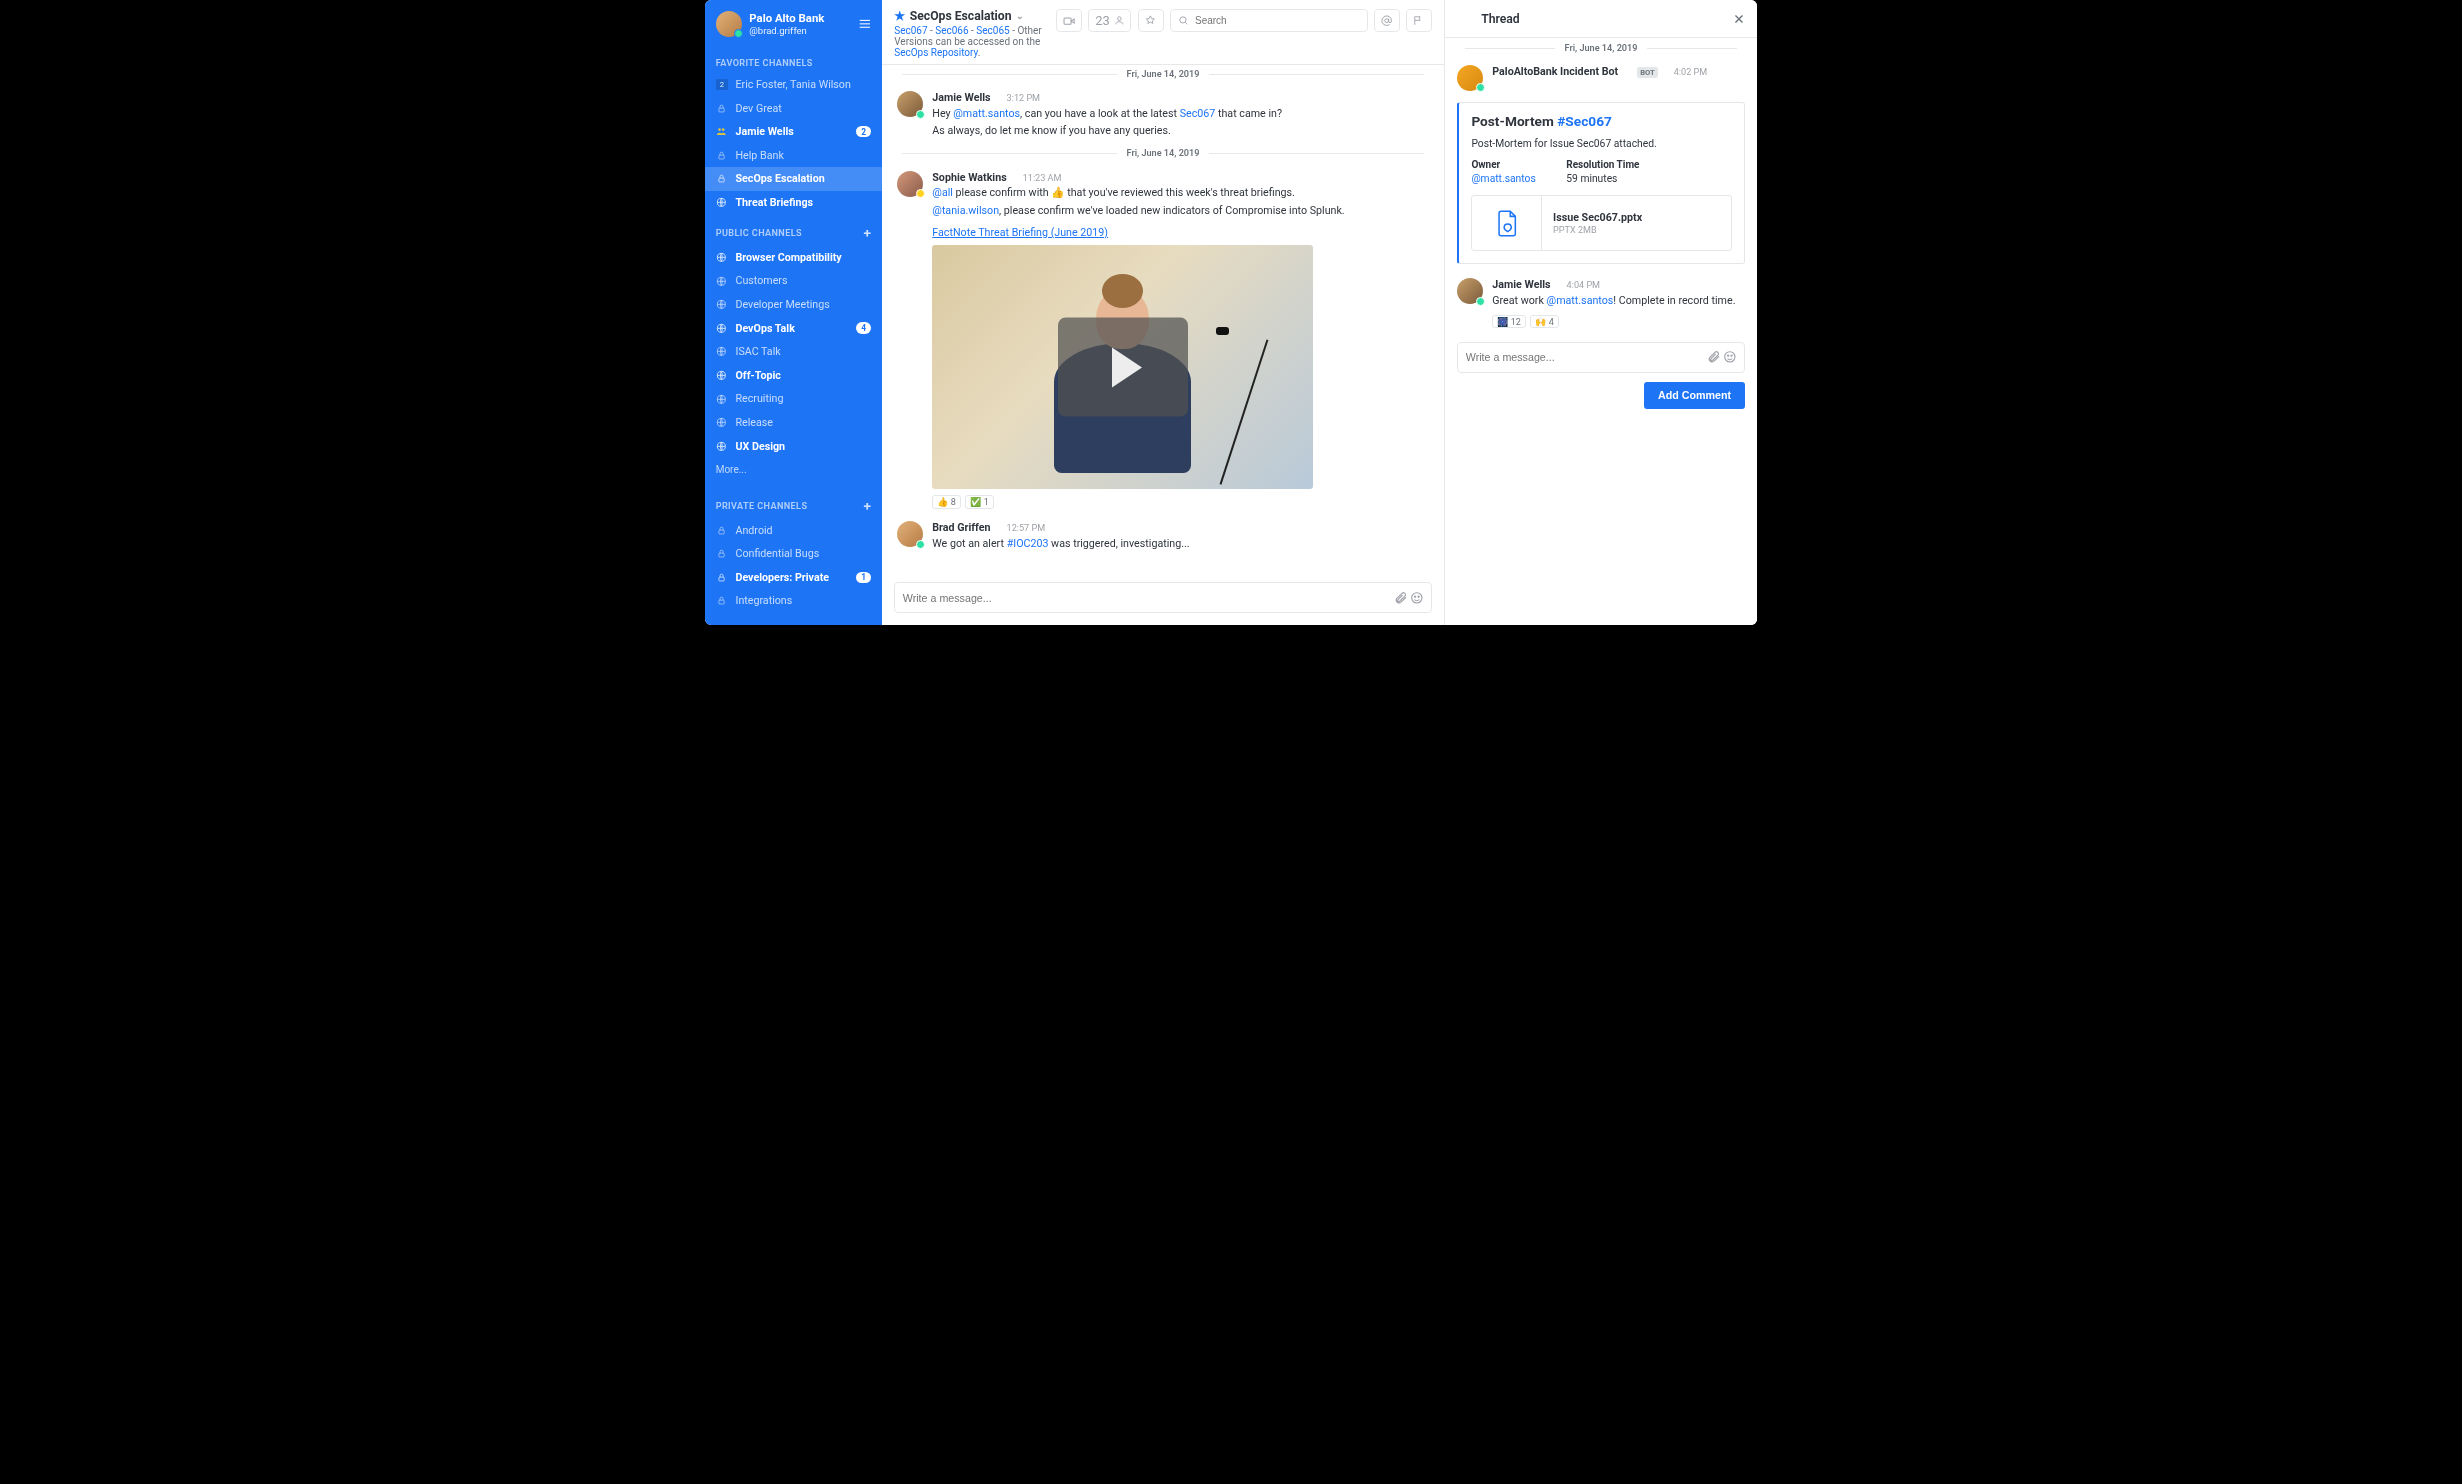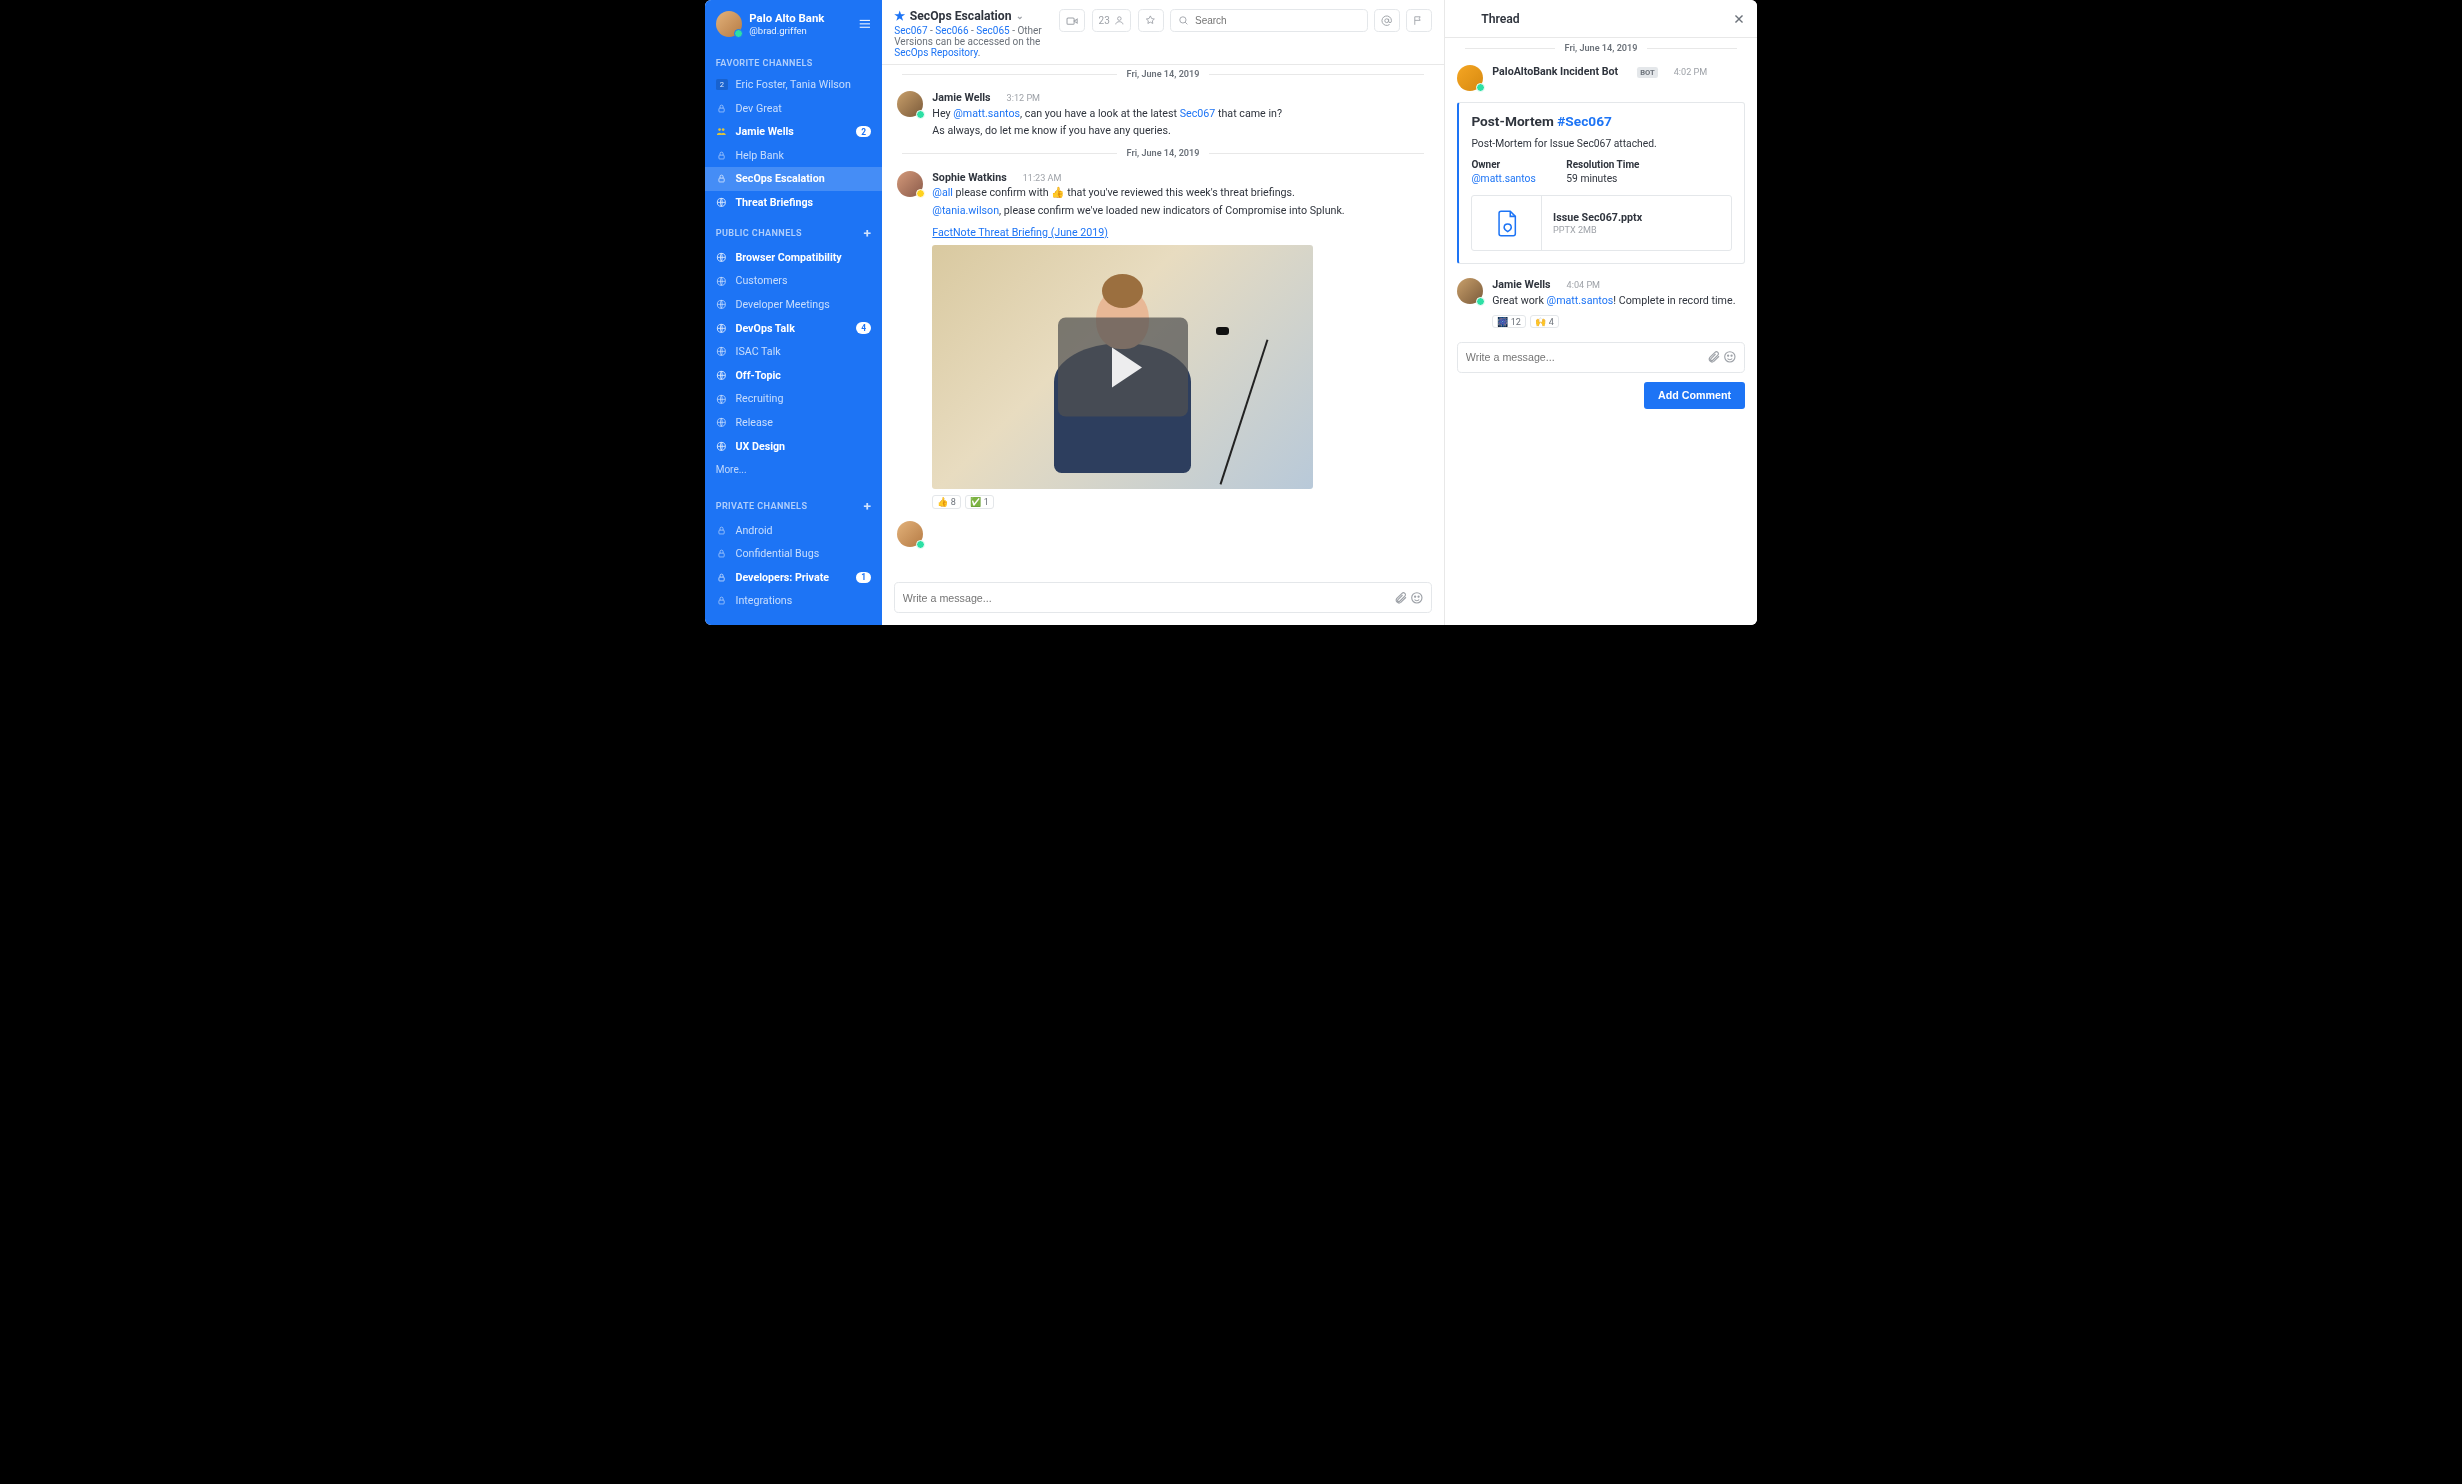--- a/index.html
+++ b/index.html
@@ -28,21 +28,21 @@
   .sb-more { padding:6.1px 10.7px 12.2px; color:rgba(255,255,255,.7); font-size:10px; cursor:pointer;}
   
   .main { flex:1; display:flex; flex-direction:column; min-width:0; }
   .topbar { display:flex; align-items:flex-start; padding:9.1px 12.2px 6.1px; border-bottom:0.8px solid #e8e8e8; gap:9.1px; }
   .chan-title-row { display:flex; align-items:center; gap:4.6px; font-size:12.2px; font-weight:700; color:#2f343d;}
   .star { color:#1d74f5; font-size:12.2px; }
   .chev { color:#9ea2a8; font-size:9.1px; }
   .chan-sub { font-size:10px; color:#6c727a; margin-top:1.5px; }
   .chan-sub a { color:#1d74f5; text-decoration:none; }
   .top-actions { margin-left:auto; display:flex; align-items:center; gap:6.1px; }
-  .pill { height:23px; border:0.8px solid #e4e7ea; border-radius:4.6px; display:flex; align-items:center; justify-content:center; color:#9ea2a8; padding:0 6.1px; cursor:pointer; background:#fff; font-size:10px; gap:3.8px;}
+  .pill { height:23px; border:0.8px solid #e4e7ea; border-radius:4.6px; display:flex; align-items:center; justify-content:center; color:#9ea2a8; padding:0 6.1px; cursor:pointer; background:#fff; font-size:13px; gap:3.8px;}
   .pill.icon-only { width:26px; padding:0; }
   .search-wrap { display:flex; align-items:center; gap:6.1px; border:0.8px solid #e4e7ea; border-radius:4.6px; height:23px; padding:0 7.6px; color:#9ea2a8; width:198px;}
   .search-wrap input { border:none; outline:none; font-size:10px; color:#2f343d; flex:1; background:transparent;}
   .messages { flex:1; overflow-y:auto; padding:0 0 0 0; position:relative; }
   .date-divider { display:flex; align-items:center; justify-content:center; margin:3px 8px; position:relative; }
   .date-divider::before { content:""; position:absolute; left:12.2px; right:12.2px; top:50%; height:0.8px; background:#e8e8e8; }
   .date-divider span { position:relative; background:#fff; padding:1.5px 9.1px; font-size:9.1px; color:#6c727a; font-weight:600;}
   .msg { display:flex; gap:9.1px; padding:7.6px 15.2px 4.6px; }
   .msg .avatar { width:26px; height:26px; }
   .msg-body { flex:1; min-width:0; }
@@ -456,20 +456,27 @@
                 <span>1</span>
               </div>
           </div>
         </div>
       </div>
 
       <div class="msg">
         <div class="avatar small" style="background:linear-gradient(135deg,#e3b27a,#b57b45);">
             <div class="presence-dot white"></div>
           </div>
+        <div class="msg-body">
+          <div class="msg-head">
+              <span class="msg-user">Brad Griffen</span>
+              <span class="msg-time">12:57 PM</span>
+            </div>
+          <div class="msg-text"><span>We got an alert </span><span class="link">#IOC203</span><span> was triggered, investigating...</span></div>
+        </div>
       </div>
     </div>
 
     <div class="composer-wrap">
       <div class="composer">
         <input type="text" placeholder="Write a message..." style="">
         <span class="ic">
             <svg width="13.7" height="13.7" viewBox="0 0 24 24" fill="none" stroke="#9ea2a8" stroke-width="2">
               <path d="M21 11l-9 9a5 5 0 0 1-7-7l9-9a3.5 3.5 0 0 1 5 5l-9 9a2 2 0 0 1-3-3l8-8"></path>
             </svg>

